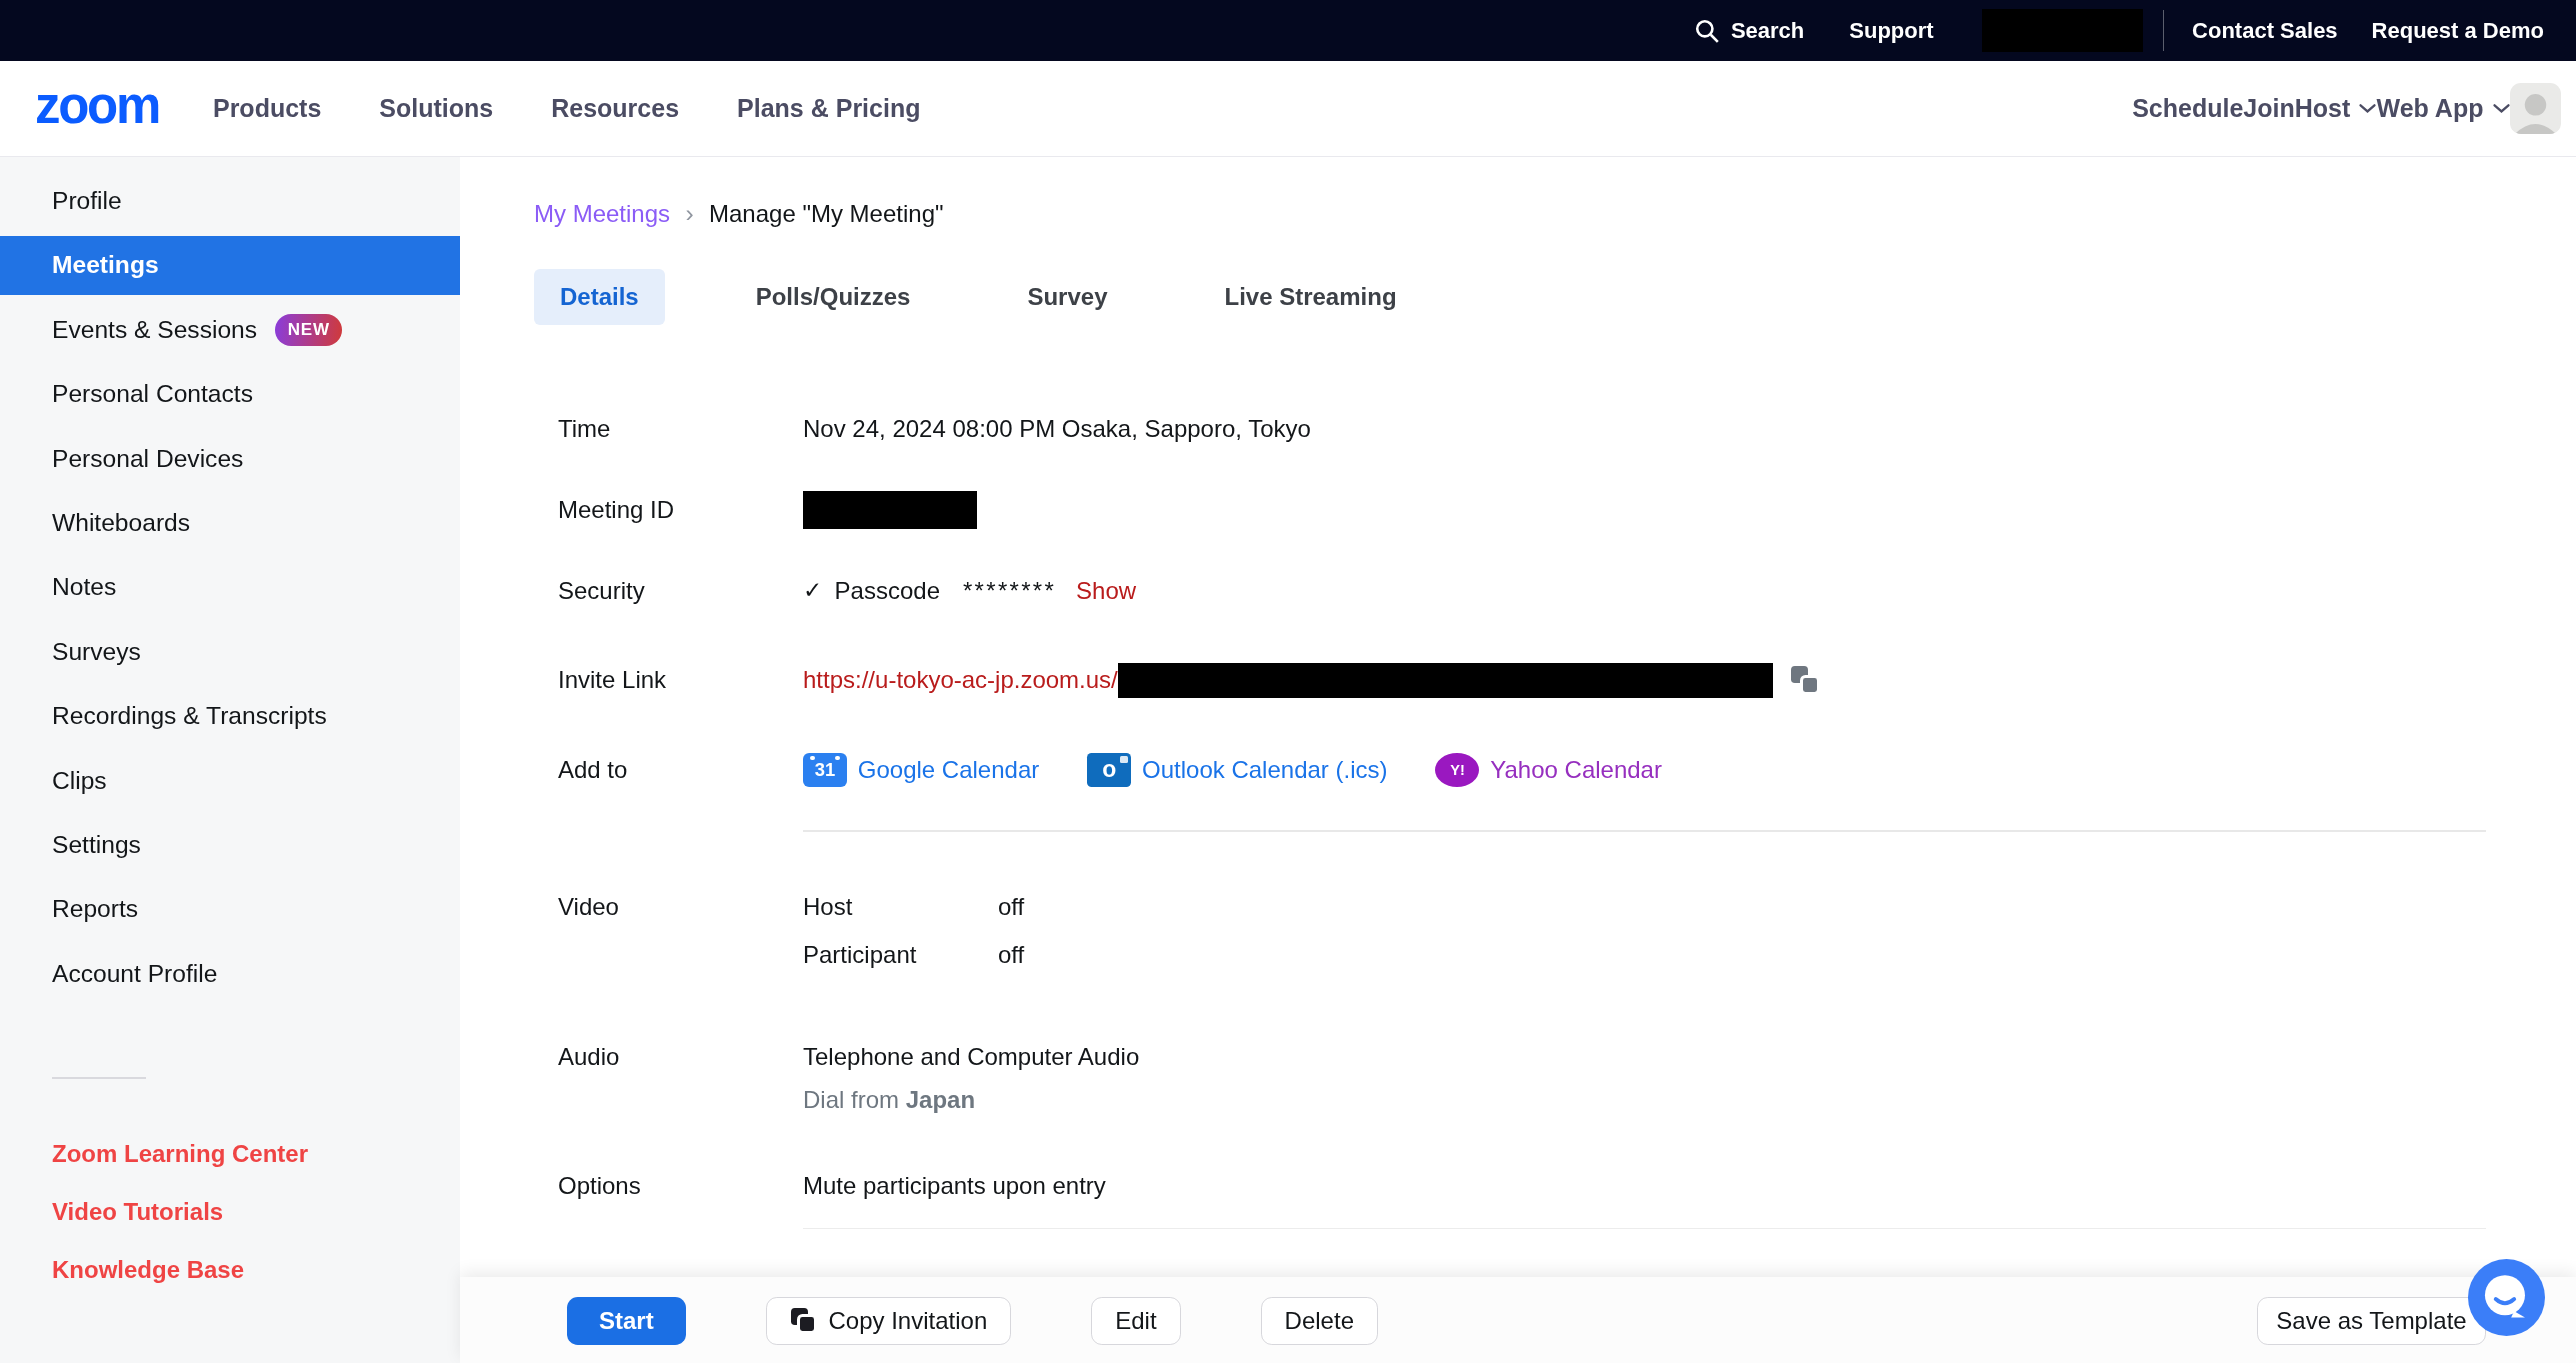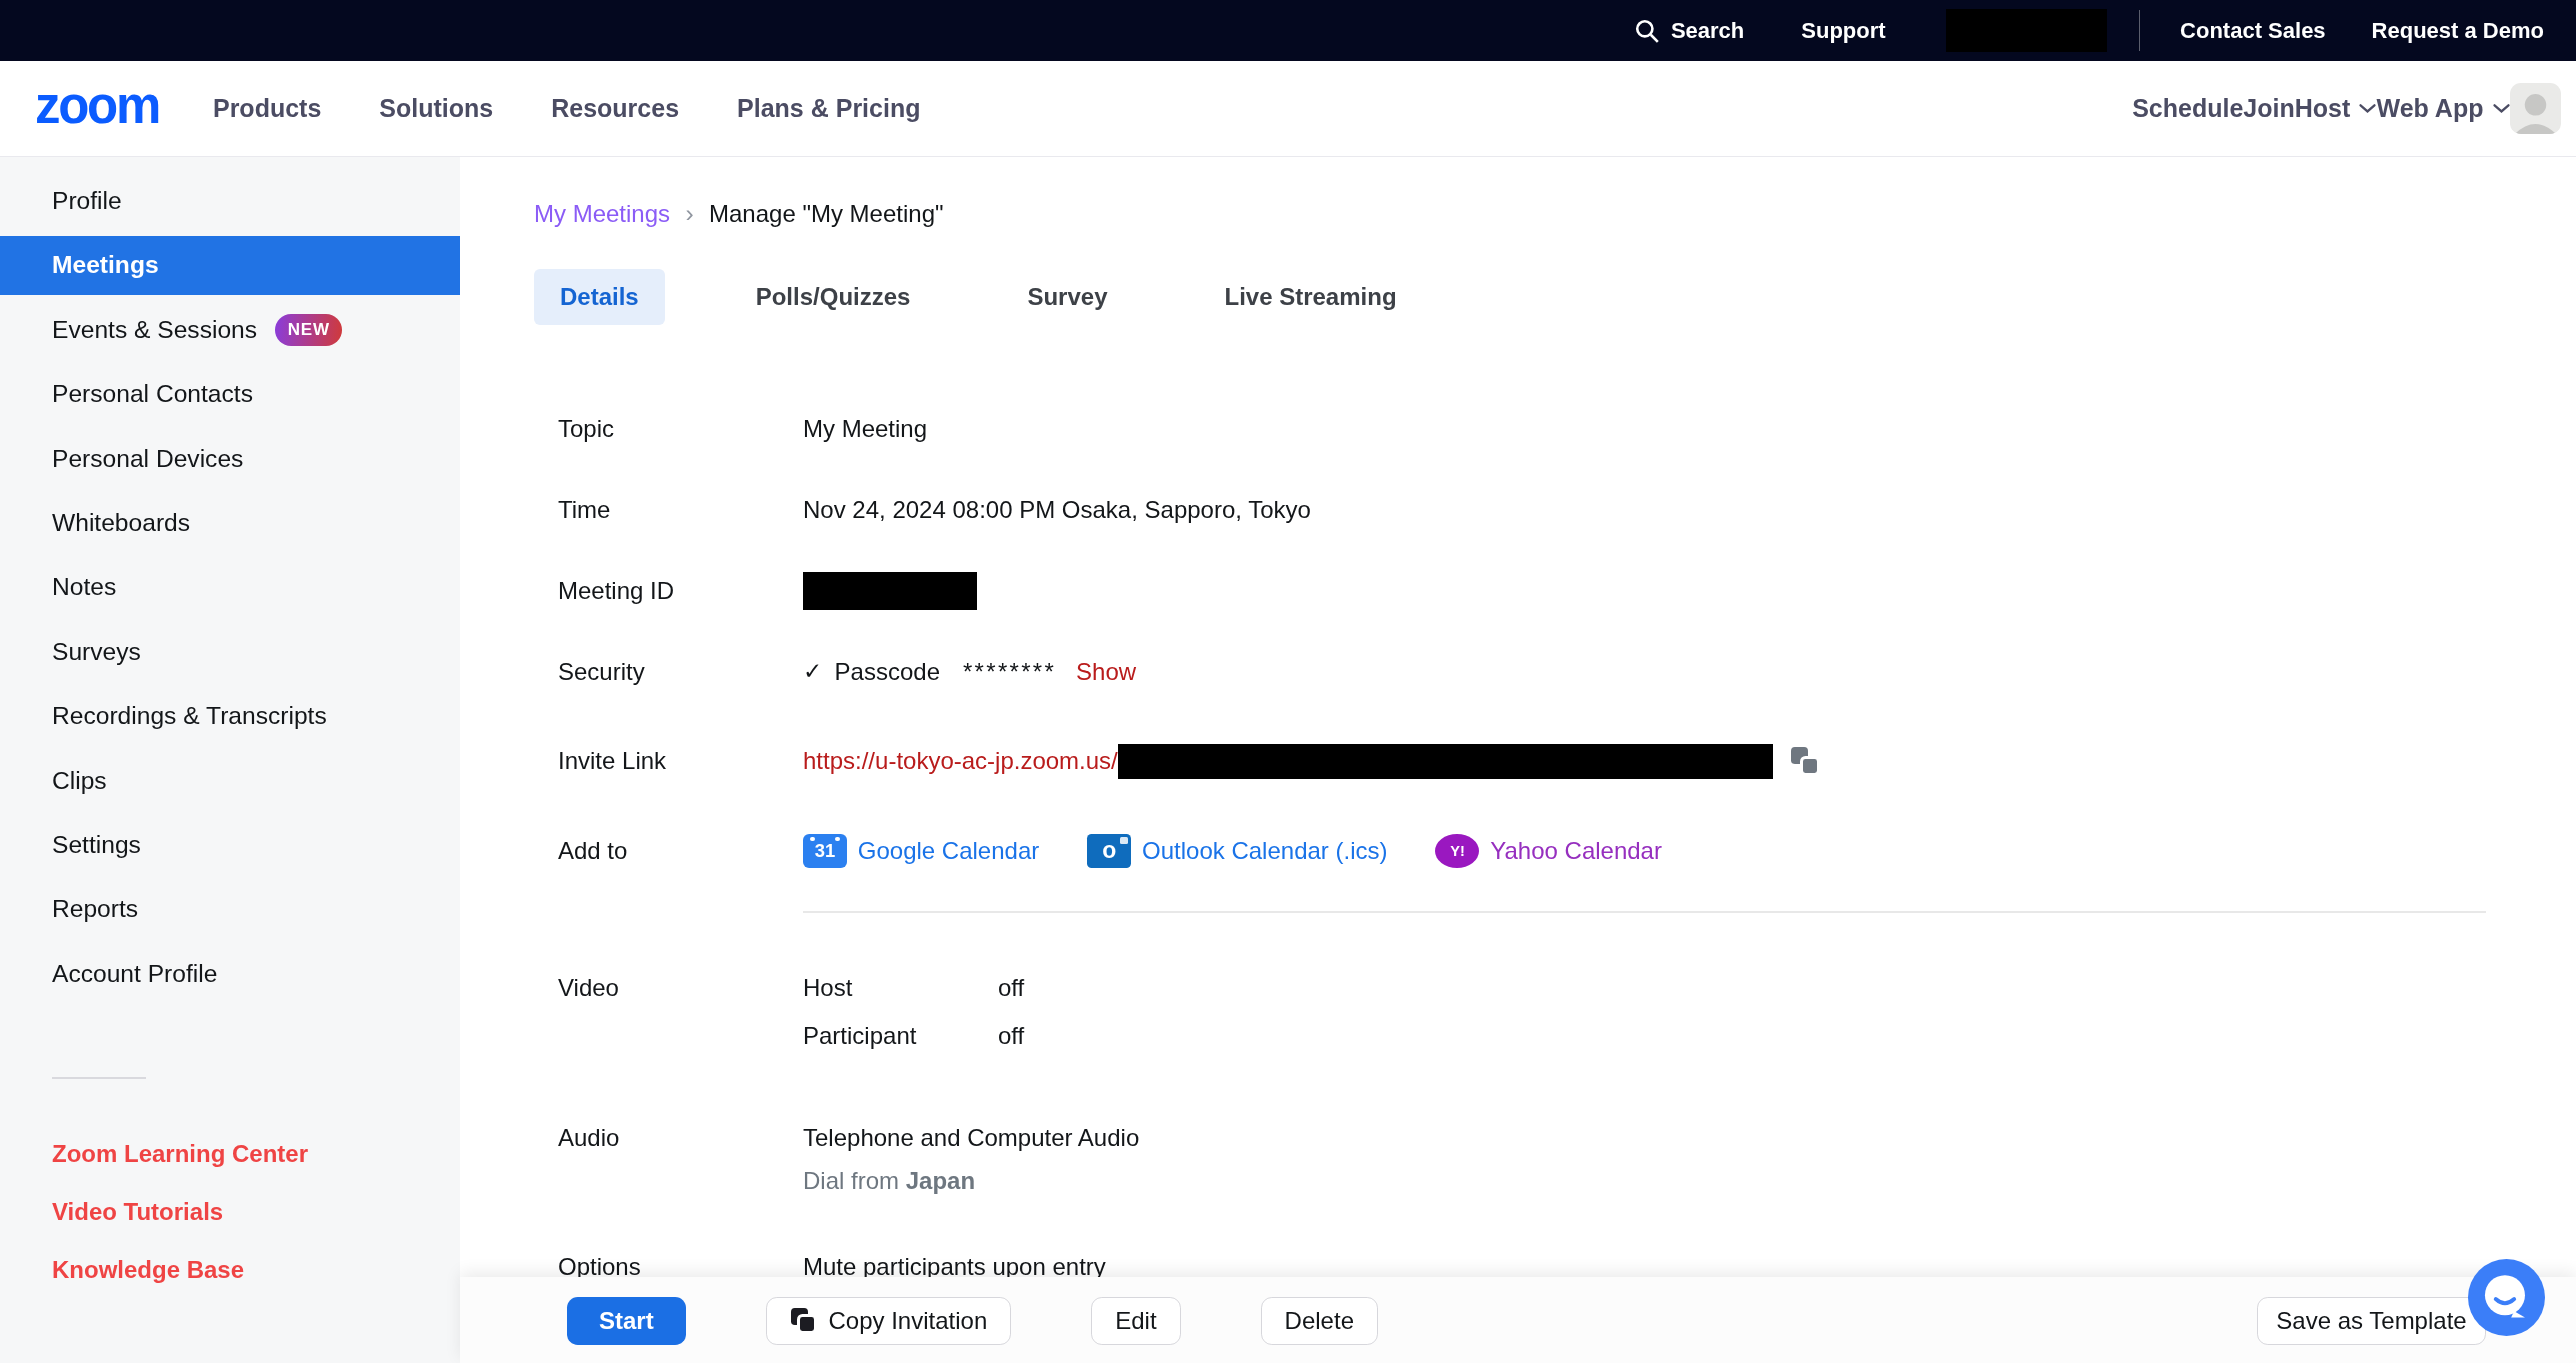--- a/index.html
+++ b/index.html
@@ -1,20 +1,20 @@
 <!DOCTYPE html>
 <html style="font-size:12.3px"><head>
 <meta charset="utf-8">
 <style>
   * { margin:0; padding:0; box-sizing:border-box; }
   html,body { width:2576px; height:1364px; overflow:hidden; }
   body { font-family:"Liberation Sans", sans-serif; background:#ffffff; position:relative; color:#131619; }
 
   
-  .topbar { height:61px; background:#04081f; display:flex; align-items:center; justify-content:flex-end; gap:12px; padding-right:32px; }
+  .topbar { height:61px; background:#04081f; display:flex; align-items:center; justify-content:flex-end; gap:0; padding-right:32px; }
   .topbar .tb-item { color:#ffffff; font-size:22px; font-weight:600; display:flex; align-items:center; cursor:pointer; }
   .tb-search { gap:10.8px; margin-right:45px; }
   .tb-support { margin-right:48px; }
   .tb-redact { width:161px; height:43px; background:#000000; margin-right:20px; }
   .tb-divider { width:1.5px; height:41px; background:rgba(255,255,255,0.35); margin-right:28px; }
   .tb-contact { margin-right:34px; }
 
   
   .navbar { height:96px; background:#ffffff; border-bottom:1.5px solid #e9e9ee; display:flex; align-items:center; padding:0 15.4px 0 35px; }
   .logo { color:#0b5cff; font-size:51px; font-weight:bold; letter-spacing:-2.3px; margin-right:54px; cursor:pointer; line-height:1; padding-bottom:6.1px; }
@@ -202,24 +202,20 @@
     </div>
 
     <div class="tabs">
       <div class="tab active">Details</div>
       <div class="tab">Polls/Quizzes</div>
       <div class="tab">Survey</div>
       <div class="tab">Live Streaming</div>
     </div>
 
     <div class="rows">
-      <div class="row">
-        <div class="row-label">Topic</div>
-        <div class="row-value">My Meeting</div>
-      </div>
 
       <div class="row">
         <div class="row-label">Time</div>
         <div class="row-value">Nov 24, 2024 08:00 PM Osaka, Sapporo, Tokyo</div>
       </div>
 
       <div class="row">
         <div class="row-label">Meeting ID</div>
         <div class="row-value">
             <div class="redact-id"></div>

